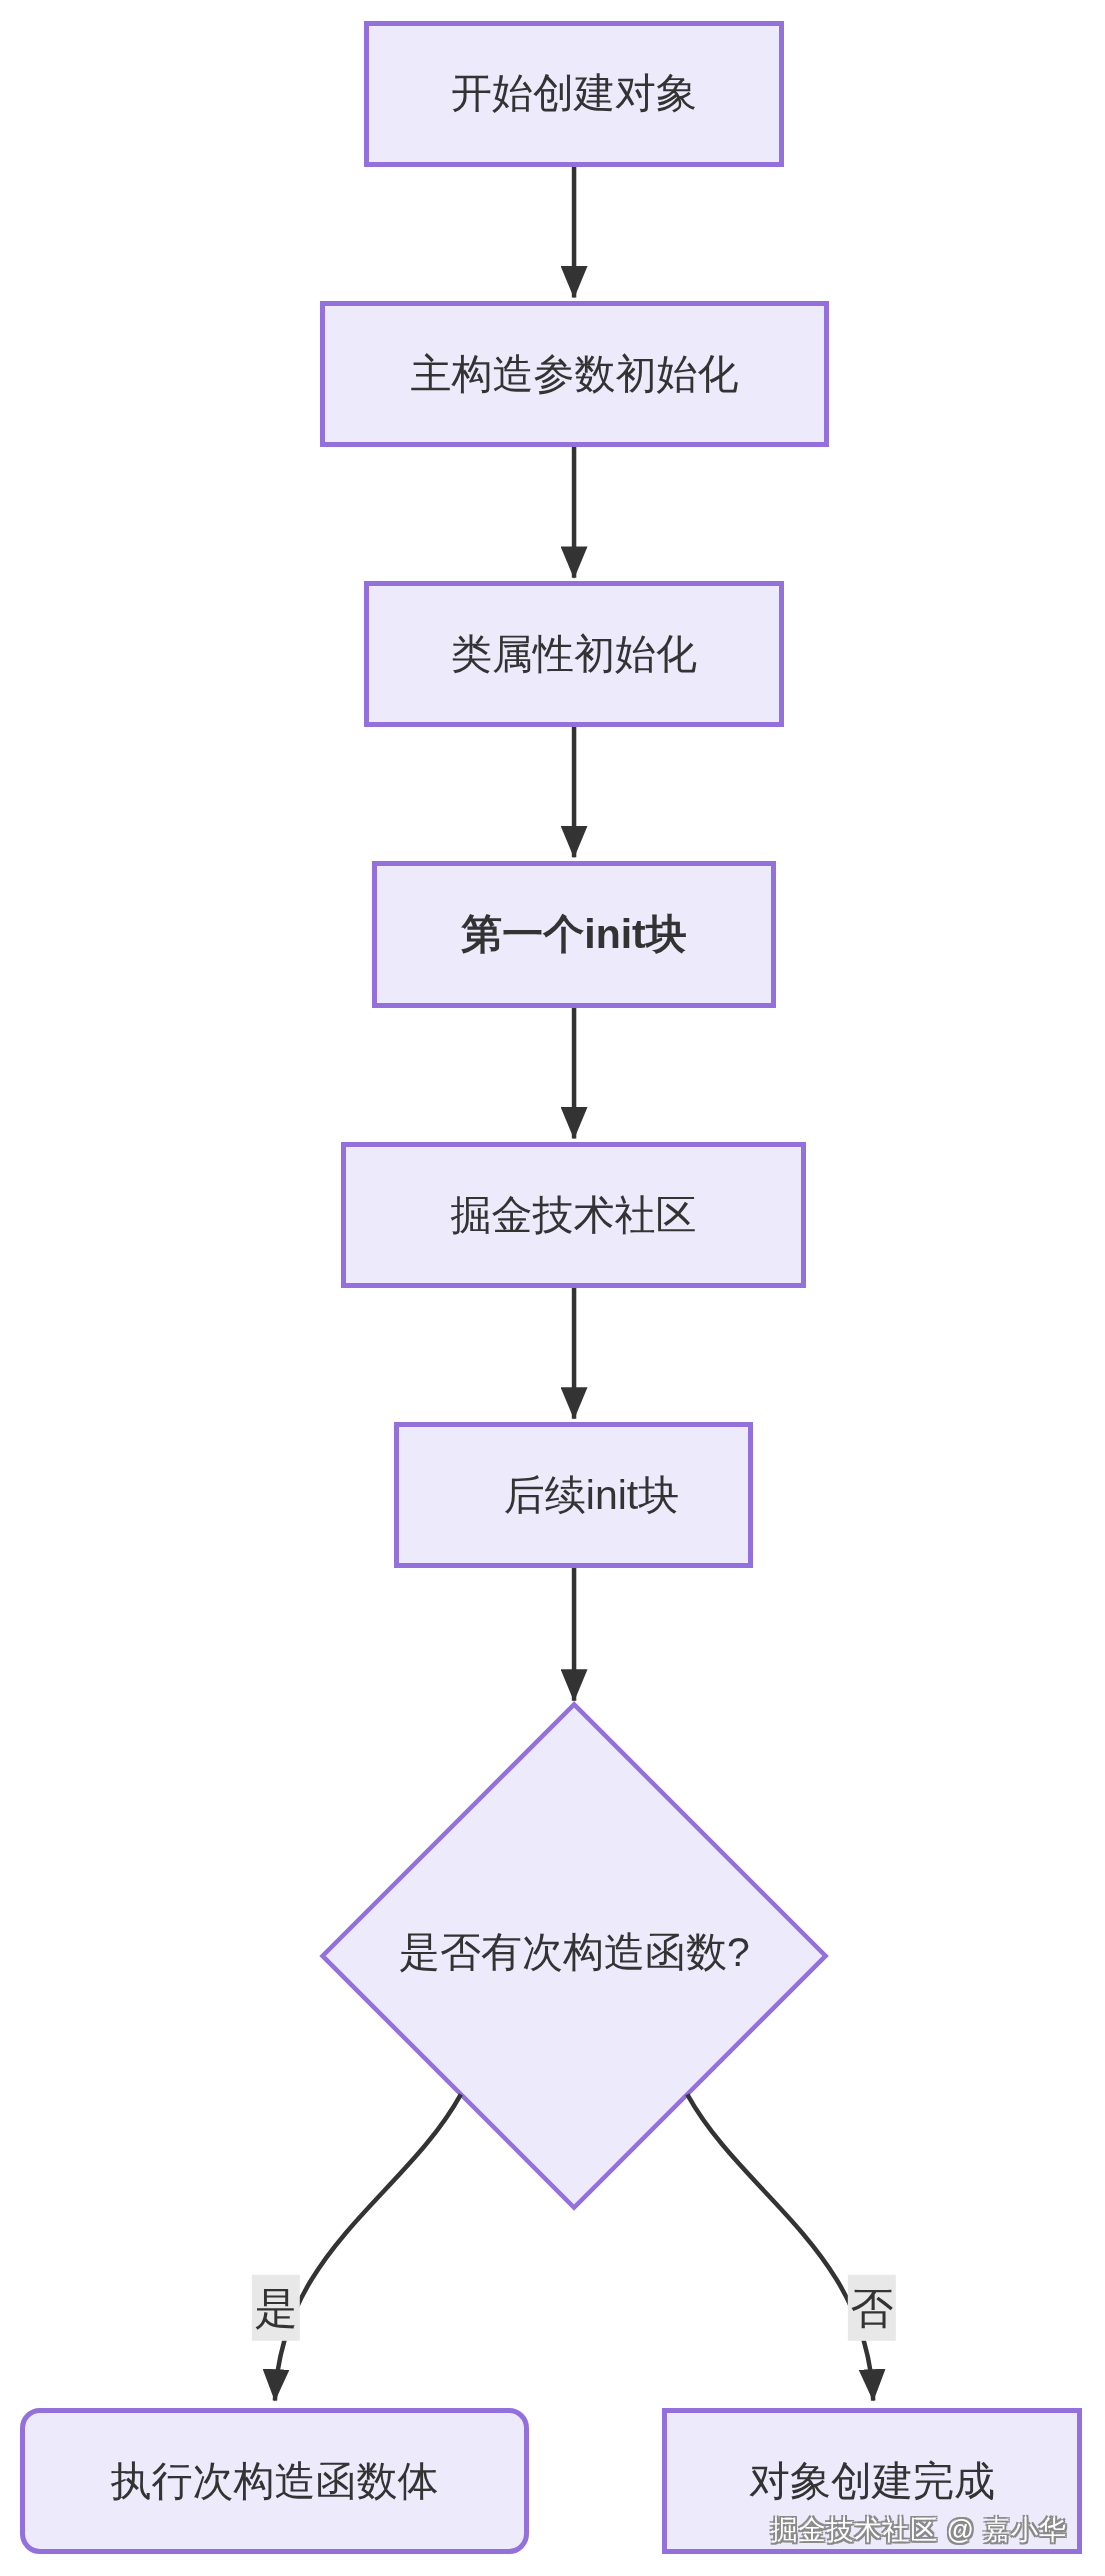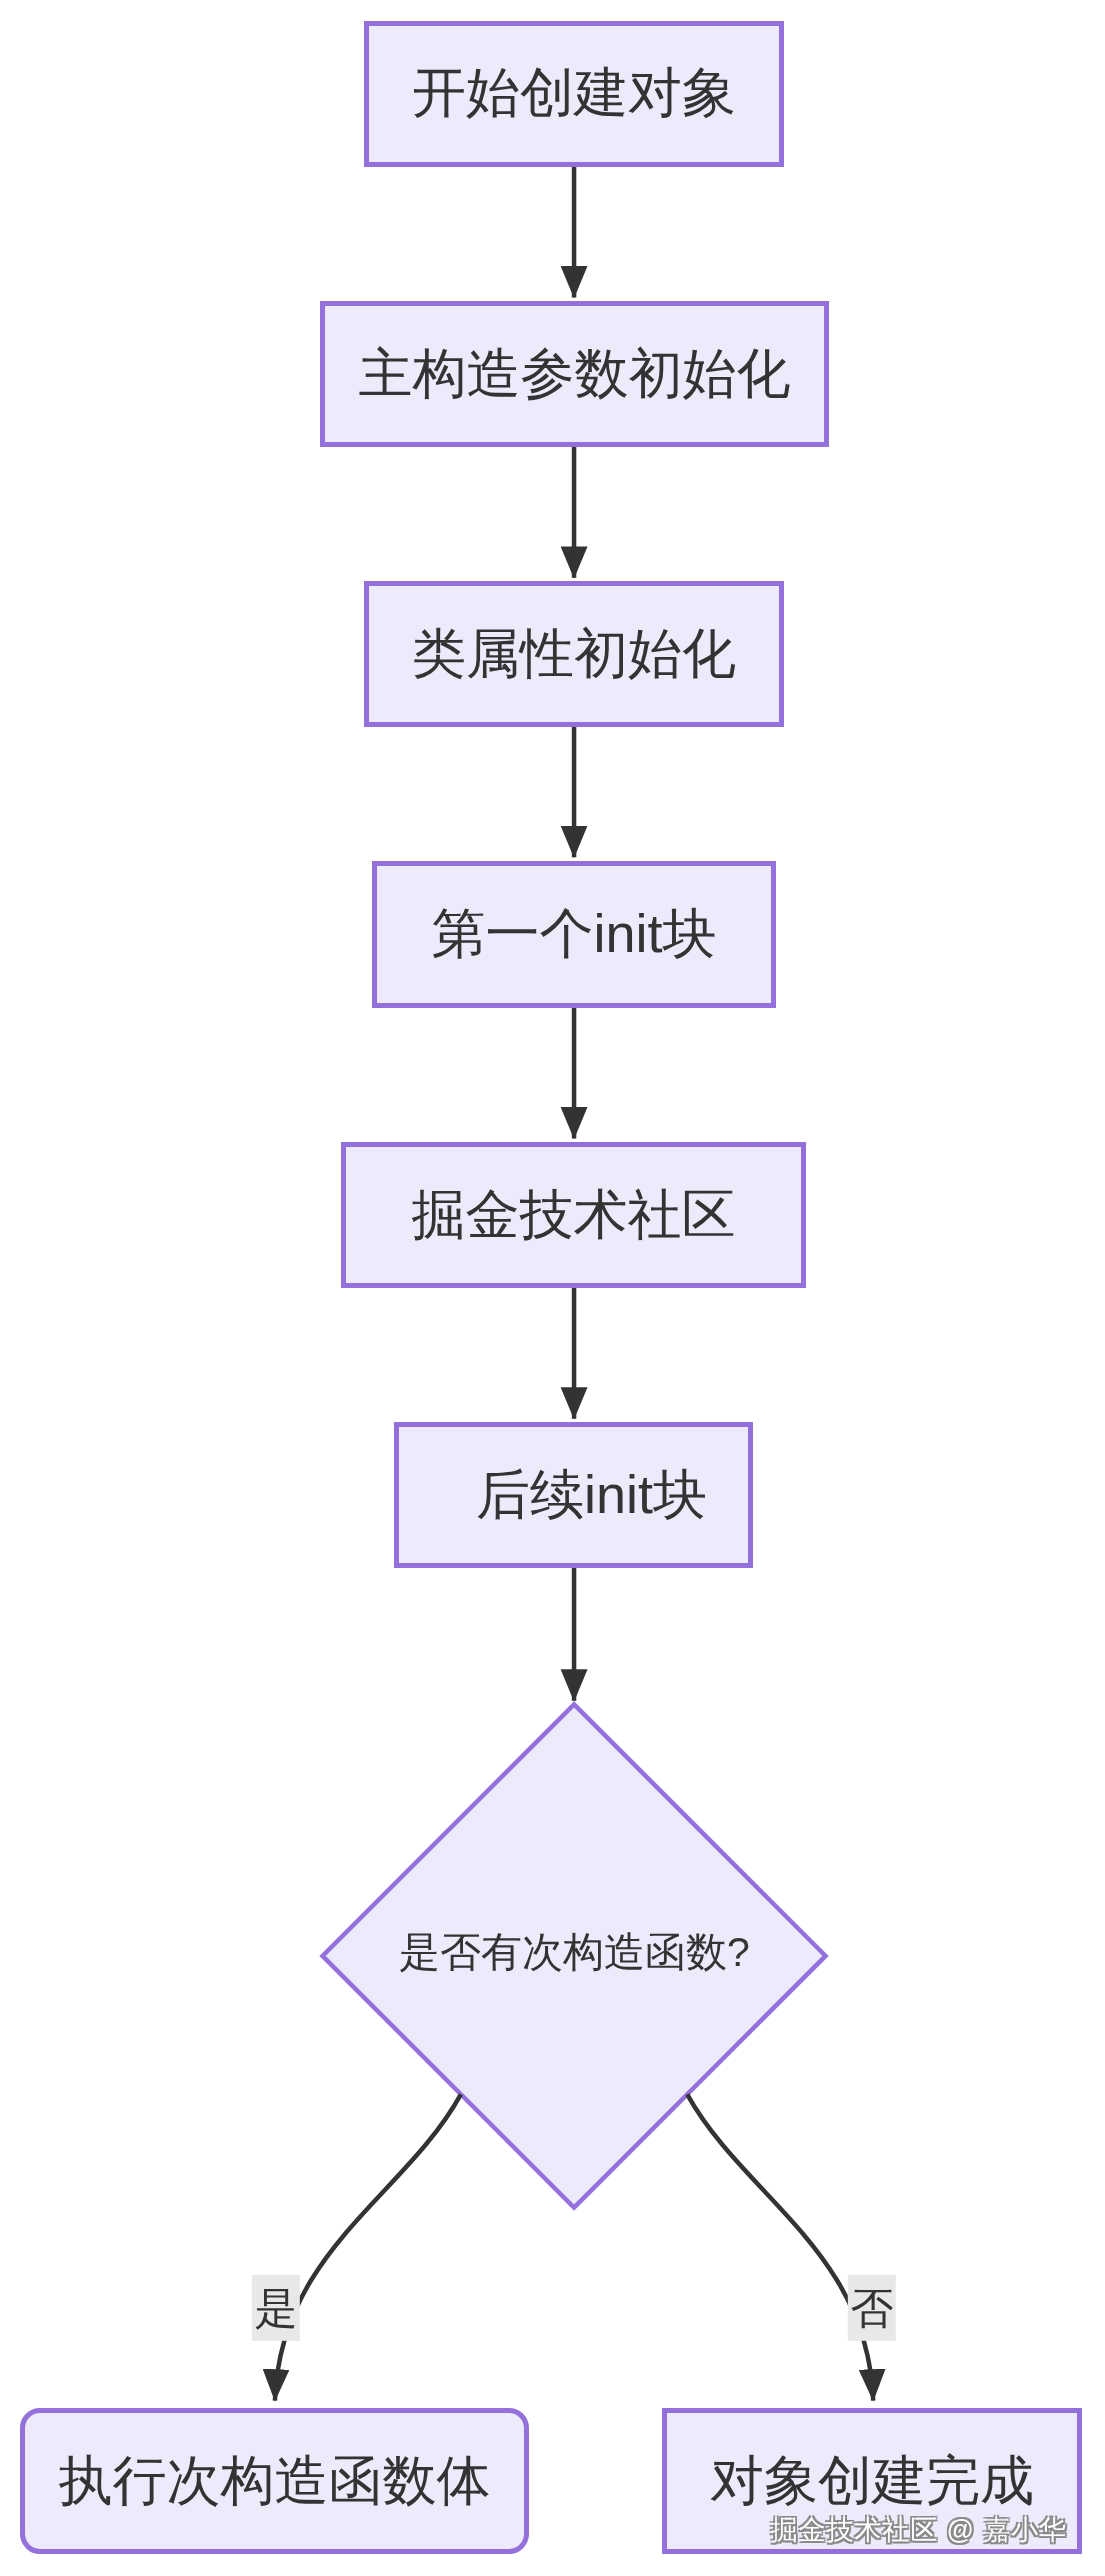--- a/index.html
+++ b/index.html
@@ -42,21 +42,21 @@
     fill: var(--node-fill);
     stroke: var(--node-border);
     stroke-width: 5;
   }
 
   .node {
     position: absolute;
     background: var(--node-fill);
     border: 5.4px solid var(--node-border);
     color: var(--text);
-    font-size: 54px;
+    font-size: 41px;
     display: flex;
     align-items: center;
     justify-content: center;
     text-align: center;
     white-space: nowrap;
   }
 
   .diamond-label {
     position: absolute;
     left: 350px;
@@ -96,21 +96,21 @@
        0 1.8px 0 var(--watermark-outline),
        1.8px 0 0 var(--watermark-outline);
     white-space: nowrap;
     text-align: right;
   }
 
   
   .n-start          { left: 364px; top: 20.7px;   width: 420px; height: 146px; }
   .n-primary-params { left: 320px; top: 301px;  width: 509px; height: 146px; }
   .n-class-props    { left: 364px; top: 581px;  width: 420px; height: 146px; }
-  .n-first-init     { left: 372px; top: 861px;  width: 404px; height: 147px; }
+  .n-first-init     { left: 372px; top: 861px;  width: 404px; height: 147px; font-weight: bold; }
   .n-later-props    { left: 341px; top: 1142px; width: 465px; height: 146px; }
   .n-later-init     { left: 394px; top: 1422px; width: 359px; height: 146px; padding-left: 36px; }
   .n-exec-secondary { left: 20px;  top: 2408px; width: 509px; height: 146px; border-radius: 20px; }
   .n-object-done    { left: 662px; top: 2408px; width: 420px; height: 146px; }
 </style>
 </head>
 <body>
 
 <div class="canvas">
 

